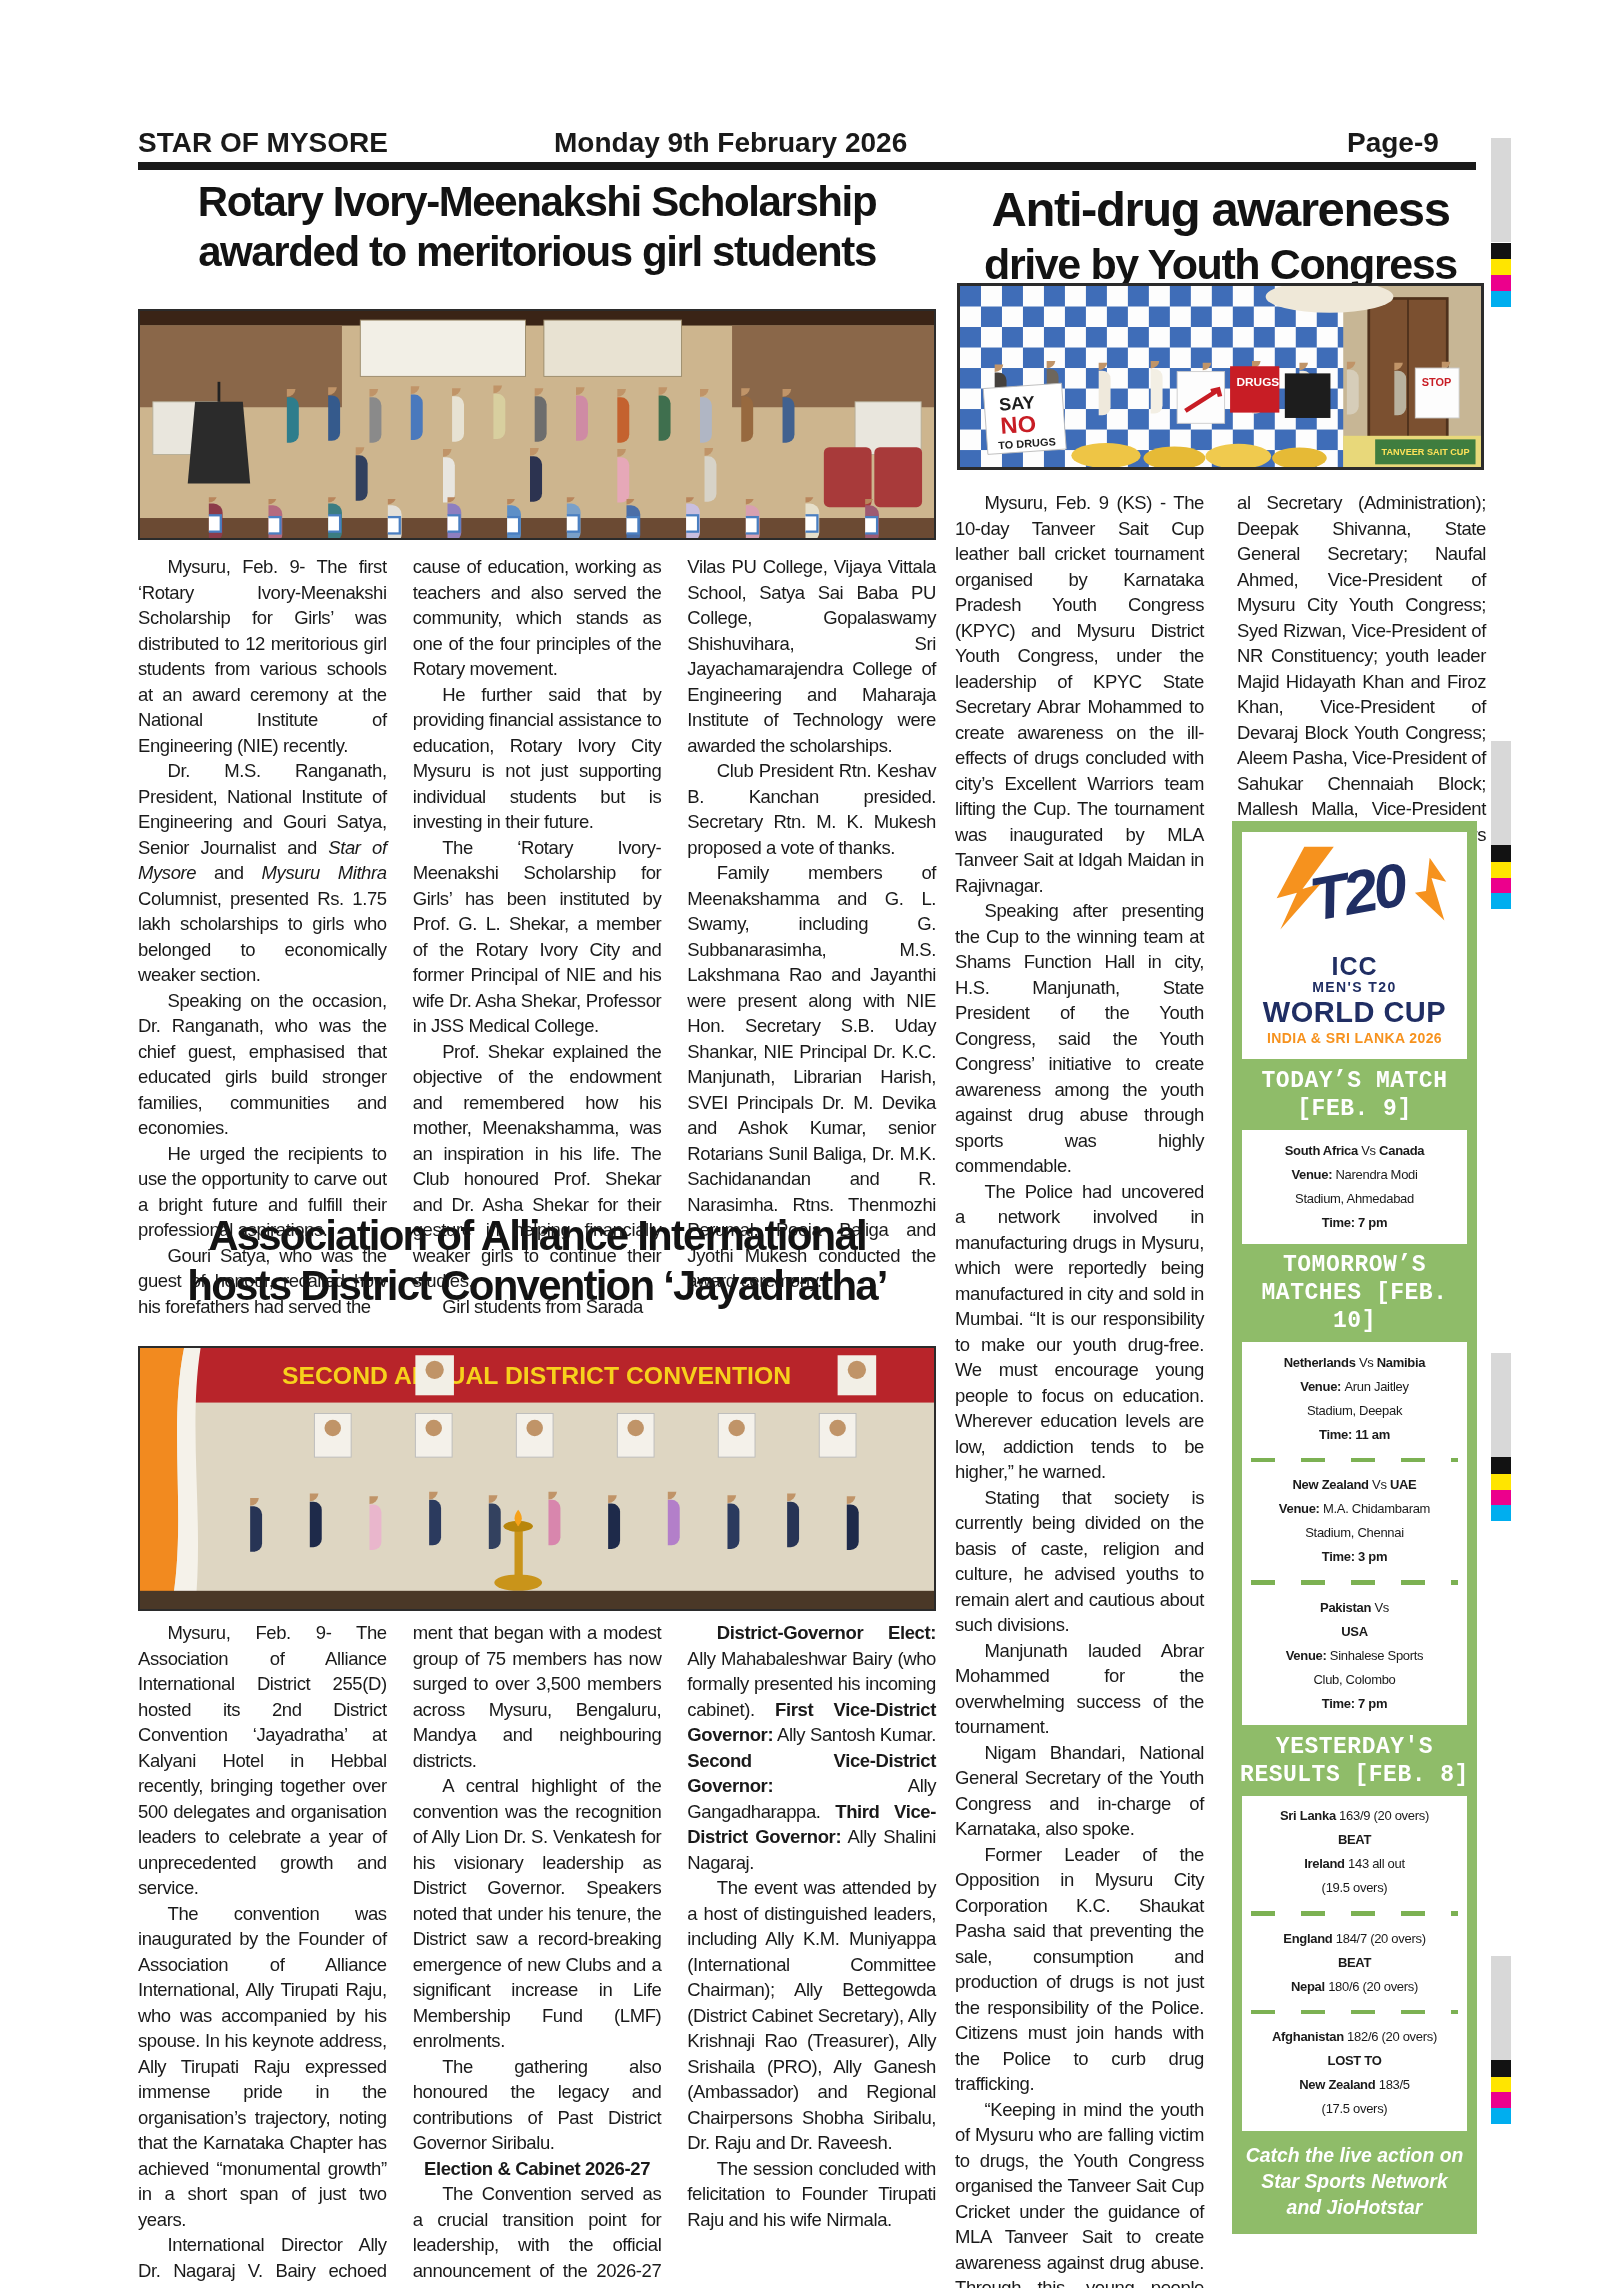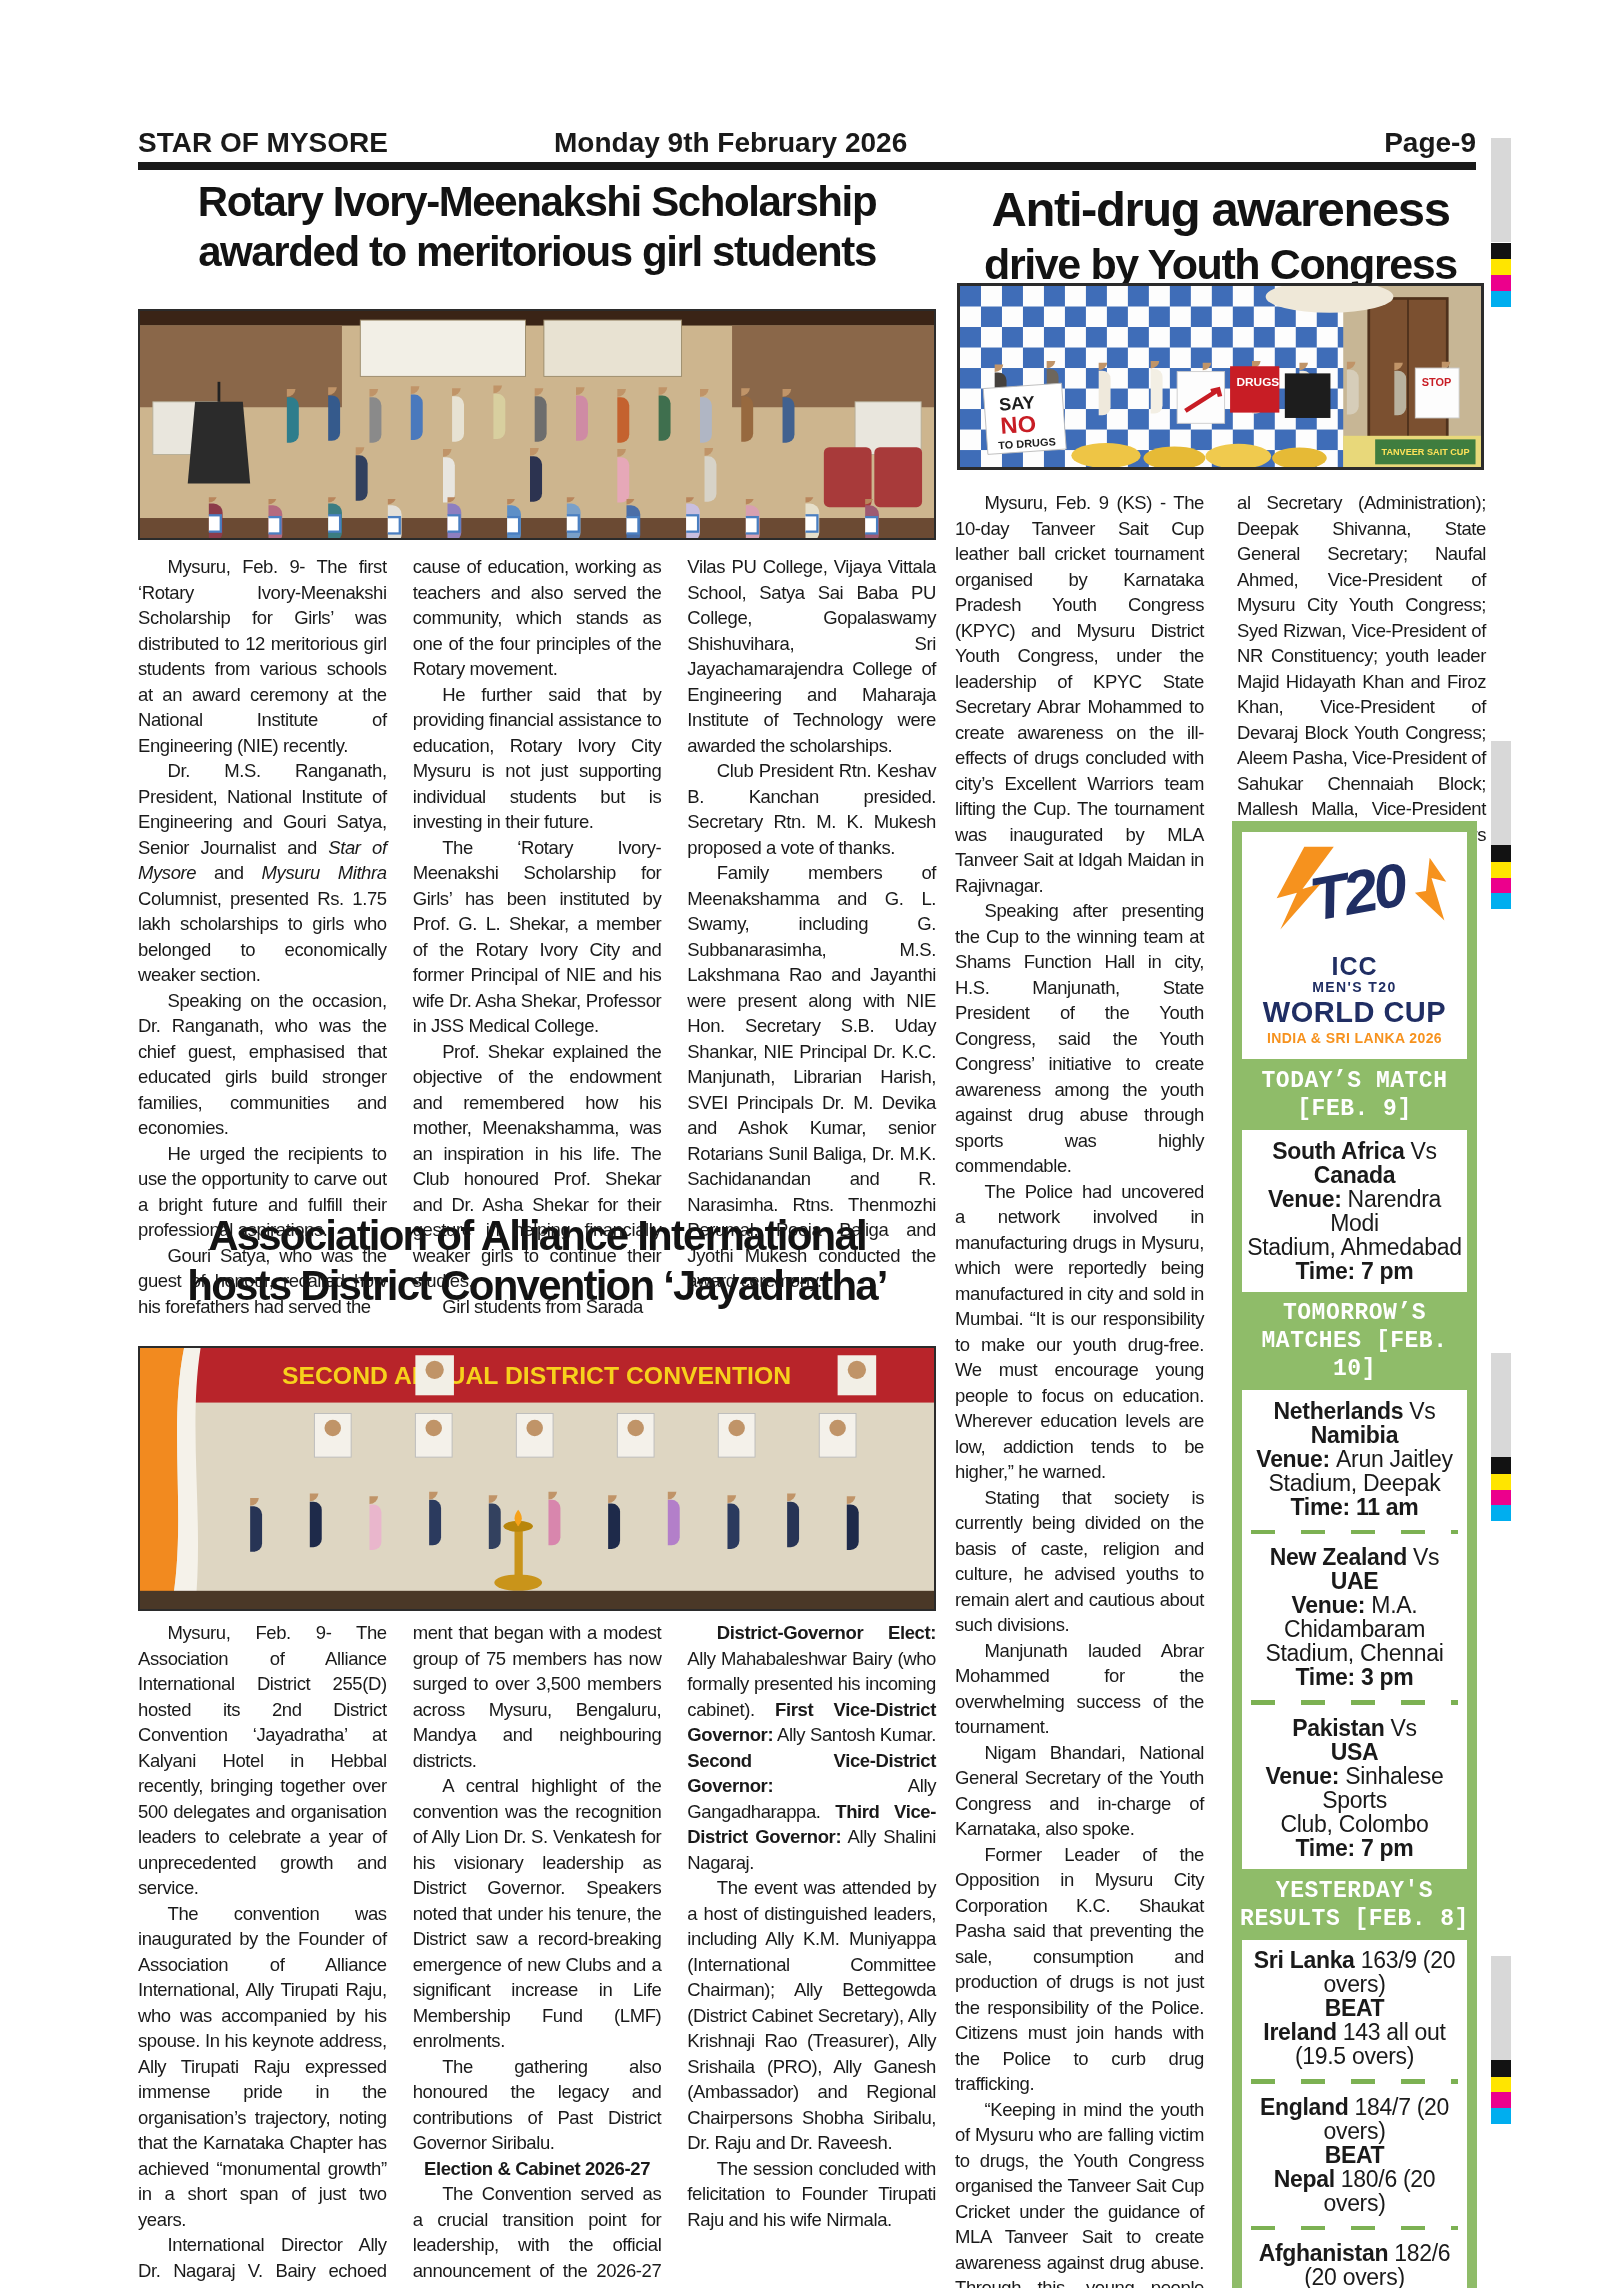--- a/index.html
+++ b/index.html
@@ -1,21 +1,21 @@
 <!DOCTYPE html>
 <html style="--ink: #1a1a1a; --headline: #131313; --green: #8fbc69; --greendash: #7cb153; --navy: #202e63; --orange: #f6921e; --markgray: #d8d8d8; --markblack: #121212; --markyellow: #ffe500; --markmagenta: #ec008c; --markcyan: #00aeef;font-size:14.8px"><head>
 <meta charset="utf-8">
 <style>
   html,body{margin:0;padding:0;background:#fff;}
   #page{position:relative;width:1619px;height:2289px;background:#fff;
         font-family:"Liberation Sans", sans-serif;color:var(--ink);overflow:hidden;}
   
   .masthead{position:absolute;top:127px;left:138px;font-size:28px;font-weight:bold;letter-spacing:0;}
   .edition-date{position:absolute;top:127px;left:554px;font-size:28px;font-weight:bold;}
-  .page-no{position:absolute;top:127px;left:1347px;width:129px;text-align:right;font-size:28px;font-weight:bold;}
+  .page-no{position:absolute;top:127px;left:1347px;width:129px;text-align:left;font-size:28px;font-weight:bold;}
   .header-rule{position:absolute;top:162px;left:138px;width:1338px;height:8.3px;background:#1a1a1a;}
   
   .headline{position:absolute;text-align:center;font-weight:bold;color:var(--headline);line-height:1.18;}
   #rotary-headline{top:177px;left:138px;width:798px;font-size:42px;letter-spacing:-1.4px;}
   #antidrug-headline{top:181px;left:955px;width:531px;font-size:49px;letter-spacing:-1.4px;}
   #antidrug-headline .hl2{font-size:43px;}
   #assoc-headline{top:1191px;left:138px;width:798px;font-size:42px;letter-spacing:-1.8px;margin-top:20px;}
   
   .photo{position:absolute;border:2.8px solid #2b2b2b;box-sizing:border-box;background:#d8cdb4;}
   #rotary-photo{top:309px;left:138px;width:798px;height:231px;}
@@ -38,21 +38,21 @@
            padding:0 0 1.8px 0;box-sizing:border-box;}
   .sb-white{background:#fff;margin:11px 10px 0 10px;text-align:center;}
   #sb-logo{padding:9.2px 3.7px 11px 3.7px;}
   #sb-logo .icc{font-size:25px;font-weight:bold;color:var(--navy);letter-spacing:0.9px;line-height:1.05;}
   #sb-logo .mens{font-size:14px;font-weight:bold;color:var(--navy);letter-spacing:1.4px;line-height:1.25;}
   #sb-logo .wcup{font-size:29px;font-weight:bold;color:var(--navy);letter-spacing:0.5px;line-height:1.1;}
   #sb-logo .tagline{font-size:14px;font-weight:bold;color:var(--orange);letter-spacing:0.4px;line-height:1.4;}
   .sb-title{color:#fff;font-weight:bold;font-size:23px;line-height:28px;text-align:center;
             padding:7.4px 5.5px;letter-spacing:0.5px;font-family:Liberation Mono, monospace;}
   .sb-panel{background:#fff;margin:0 10px;padding:8.3px 3.7px 9.2px 3.7px;text-align:center;}
-  .sb-line{font-size:23px;line-height:24px;letter-spacing:-0.3px;}
+  .sb-line{font-size:13px;line-height:24px;letter-spacing:-0.3px;}
   .sb-dash{height:4.6px;margin:11px 5.5px;background:repeating-linear-gradient(90deg,
             var(--greendash) 0 24px, transparent 24px 50px);}
   #sb-footer{color:#fff;font-weight:bold;font-style:italic;font-size:19.4px;line-height:26px;
              text-align:center;padding:11px 5.5px 13px 5.5px;}
   
   #marks{position:absolute;top:0;left:1491px;width:20px;height:2289px;}
   #marks .bar{position:absolute;left:0;width:20px;}
   b,.b{font-weight:bold;} .i{font-style:italic;}
 </style>
 </head>

